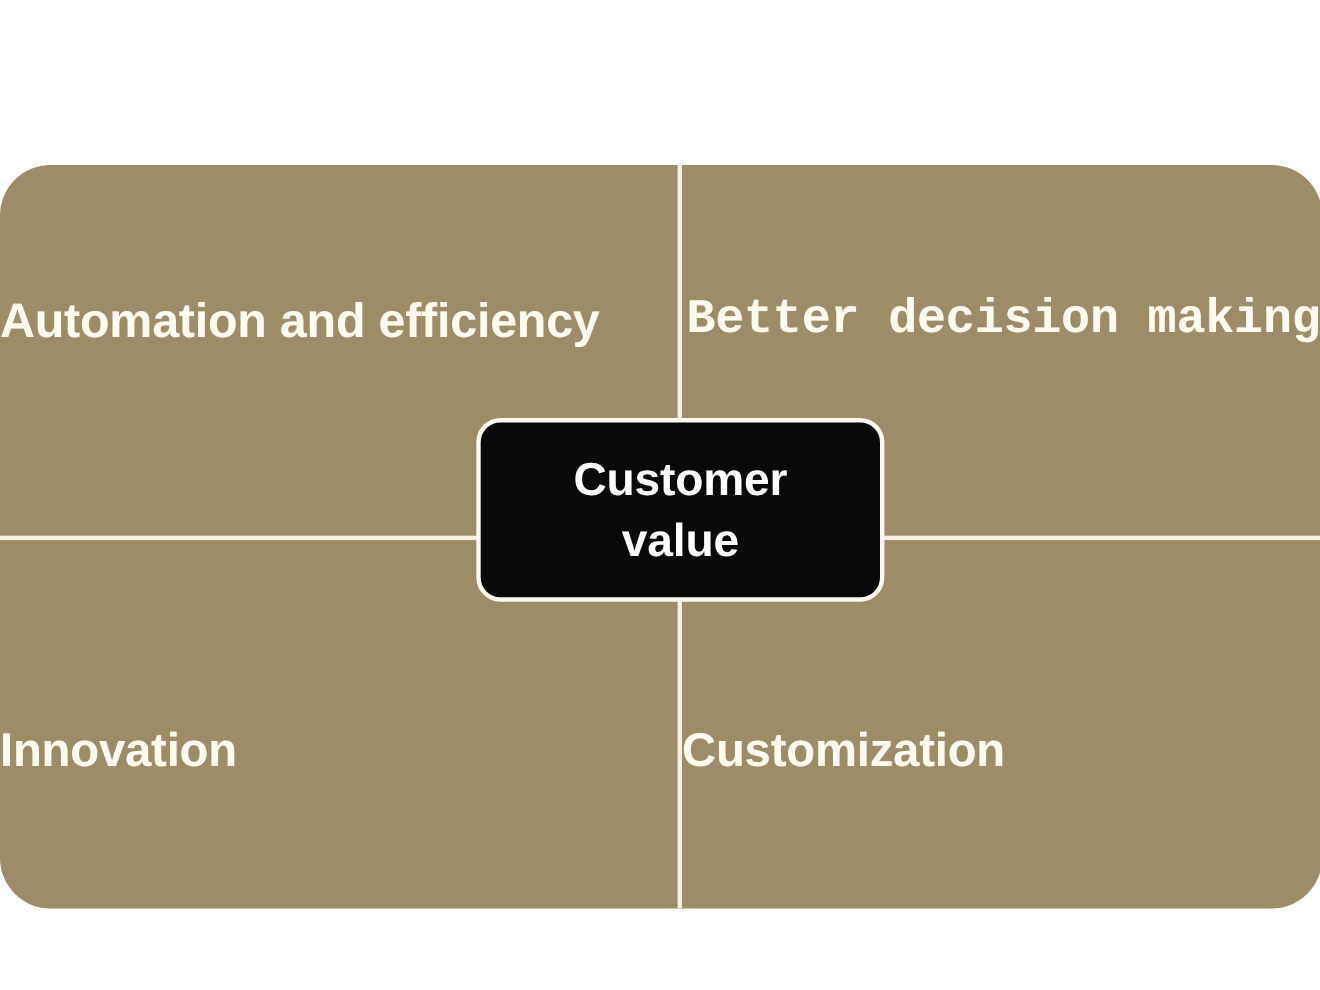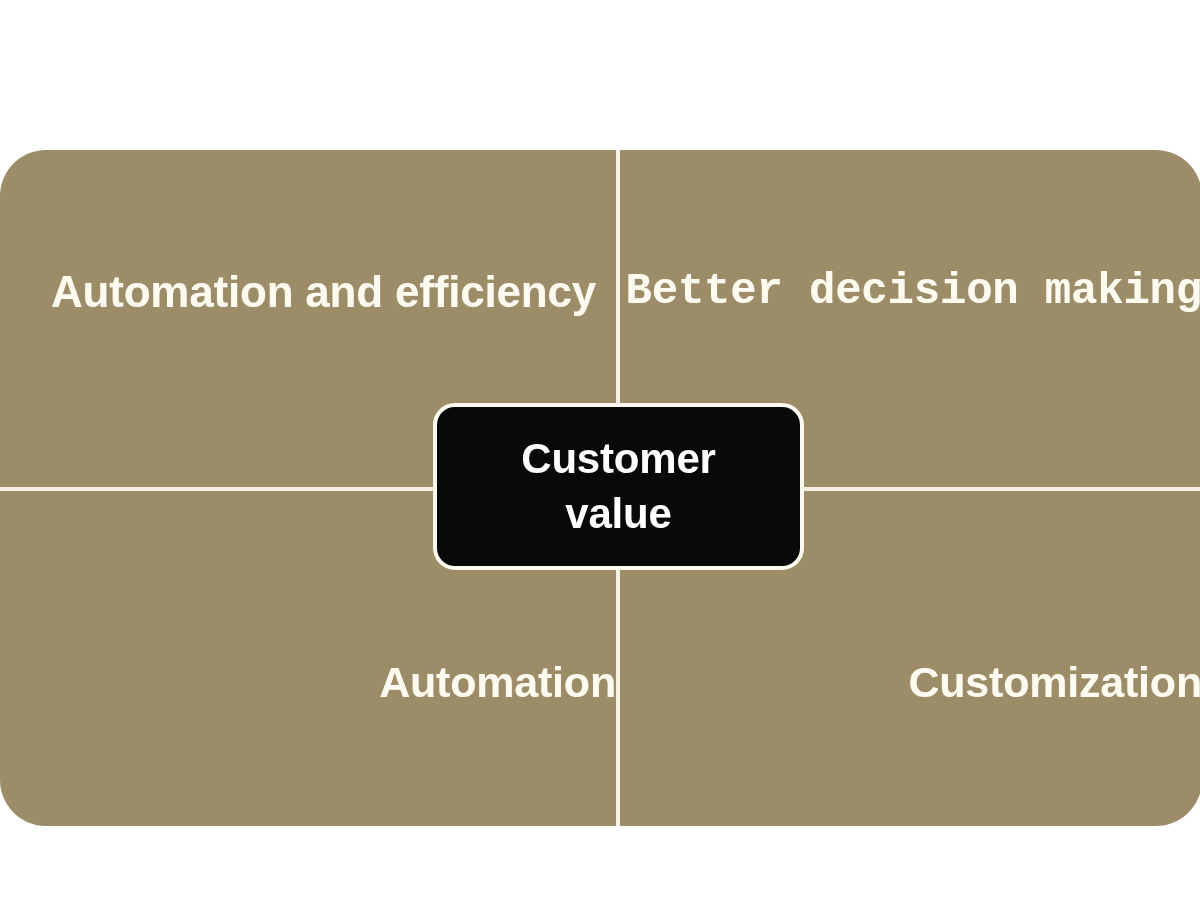--- a/index.html
+++ b/index.html
@@ -32,21 +32,21 @@
     border-radius: 46px;
     overflow: hidden;
   }
 
   
   .quadrant {
     position: absolute;
     box-sizing: border-box;
     display: flex;
     align-items: center;
-    justify-content: flex-end;
+    justify-content: flex-start;
     text-align: center;
     color: #fdfaf0;
     font-weight: bold;
     letter-spacing: -0.2px;
     line-height: 1.12;
     text-shadow: 0 0 1px rgba(255,255,255,0.25);
   }
 
   .q-tl { left: 0px;   top: 0px;   width: 616px; height: 337px; }
   .q-tr { left: 620px; top: 0px;   width: 582px; height: 337px; }
@@ -76,21 +76,21 @@
     left: 0px;
     top: 337px;
     width: 1202px;
     height: 4px;
   }
 
   
   .center-hub {
     position: absolute;
     left: 433px;
-    top: 403px;
+    top: 380px;
     width: 371px;
     height: 167px;
     box-sizing: border-box;
     background: #090909;
     border: 4px solid #fbf8ef;
     border-radius: 22px;
     display: flex;
     align-items: center;
     justify-content: center;
     text-align: center;
@@ -111,21 +111,21 @@
 
     <div class="quadrant q-tl">
       <span class="q-label">Automation and efficiency</span>
     </div>
 
     <div class="quadrant q-tr">
       <span class="q-label">Better decision making</span>
     </div>
 
     <div class="quadrant q-bl">
-      <span class="q-label">Automation</span>
+      <span class="q-label">Innovation</span>
     </div>
 
     <div class="quadrant q-br">
       <span class="q-label">Customization</span>
     </div>
 
     <div class="divider divider-v"></div>
     <div class="divider divider-h"></div>
 
   </div>

